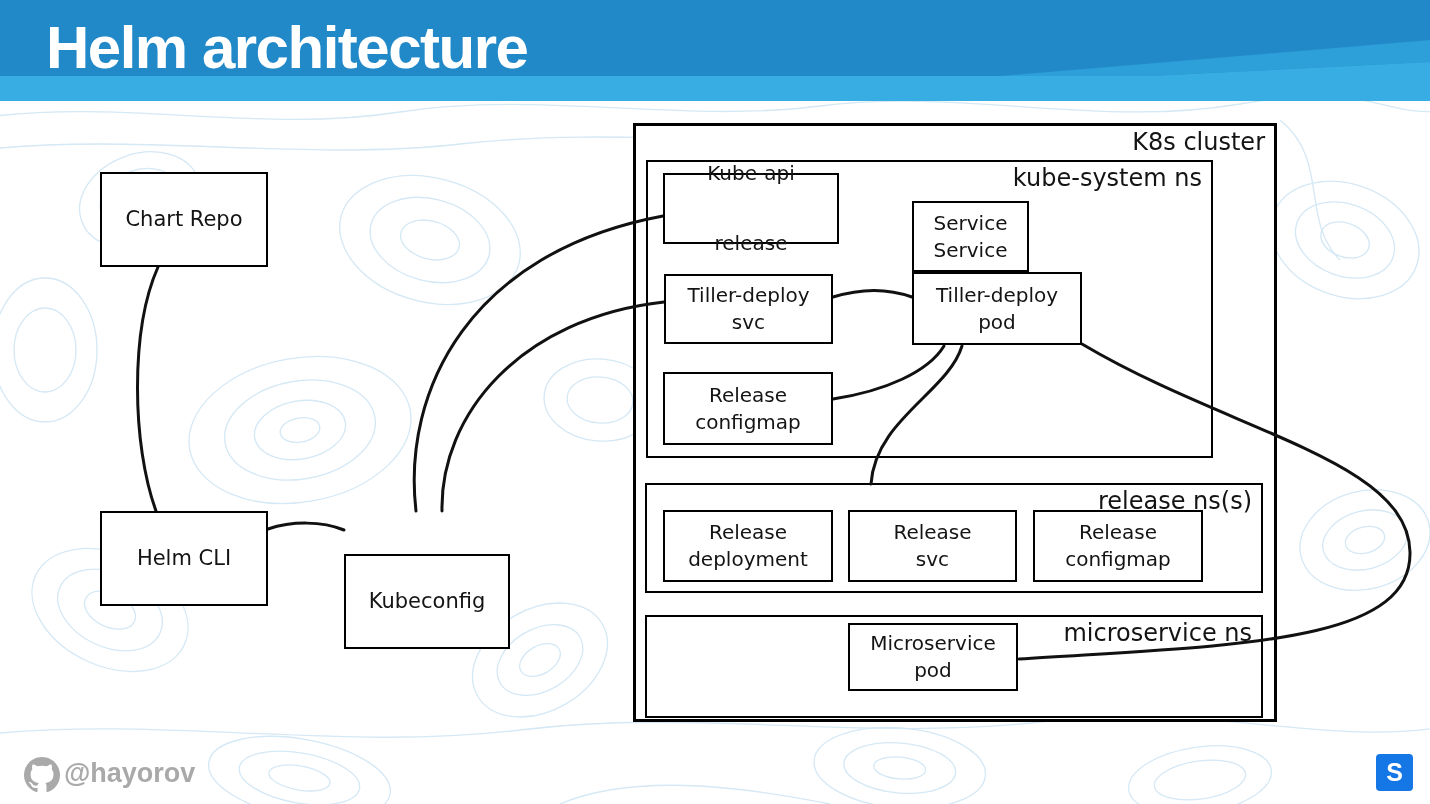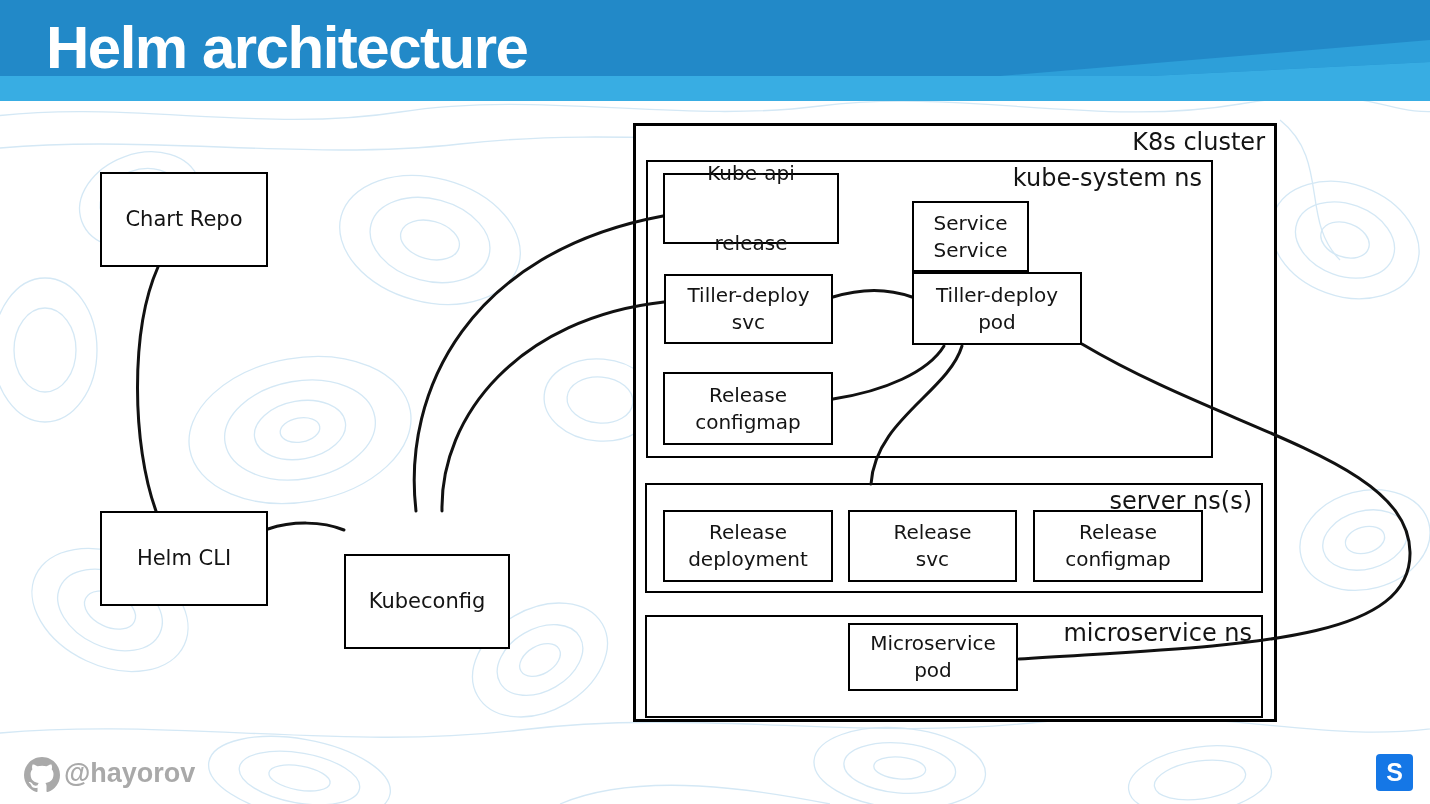--- a/index.html
+++ b/index.html
@@ -121,21 +121,21 @@
   </svg>
   <div class="slide-title">Helm architecture</div>
 
   <div class="container-box thick" style="left:633px;top:123px;width:644px;height:599px;">
     <div class="container-label">K8s cluster</div>
   </div>
   <div class="container-box" style="left:646px;top:160px;width:567px;height:298px;">
     <div class="container-label">kube-system ns</div>
   </div>
   <div class="container-box" style="left:645px;top:483px;width:618px;height:110px;">
-    <div class="container-label">server ns(s)</div>
+    <div class="container-label">release ns(s)</div>
   </div>
   <div class="container-box" style="left:645px;top:607px;width:618px;height:103px;margin-top:8px;">
     <div class="container-label">microservice ns</div>
   </div>
 
   <svg class="edges" width="1430" height="804" viewBox="0 0 1430 804">
     <path d="M 158 267 C 130 330 132 445 156 511"></path>
     <path d="M 268 529 C 292 521 322 521 344 530"></path>
     <path d="M 416 511 C 402 390 470 252 663 216"></path>
     <path d="M 442 511 C 440 415 520 318 664 302"></path>

